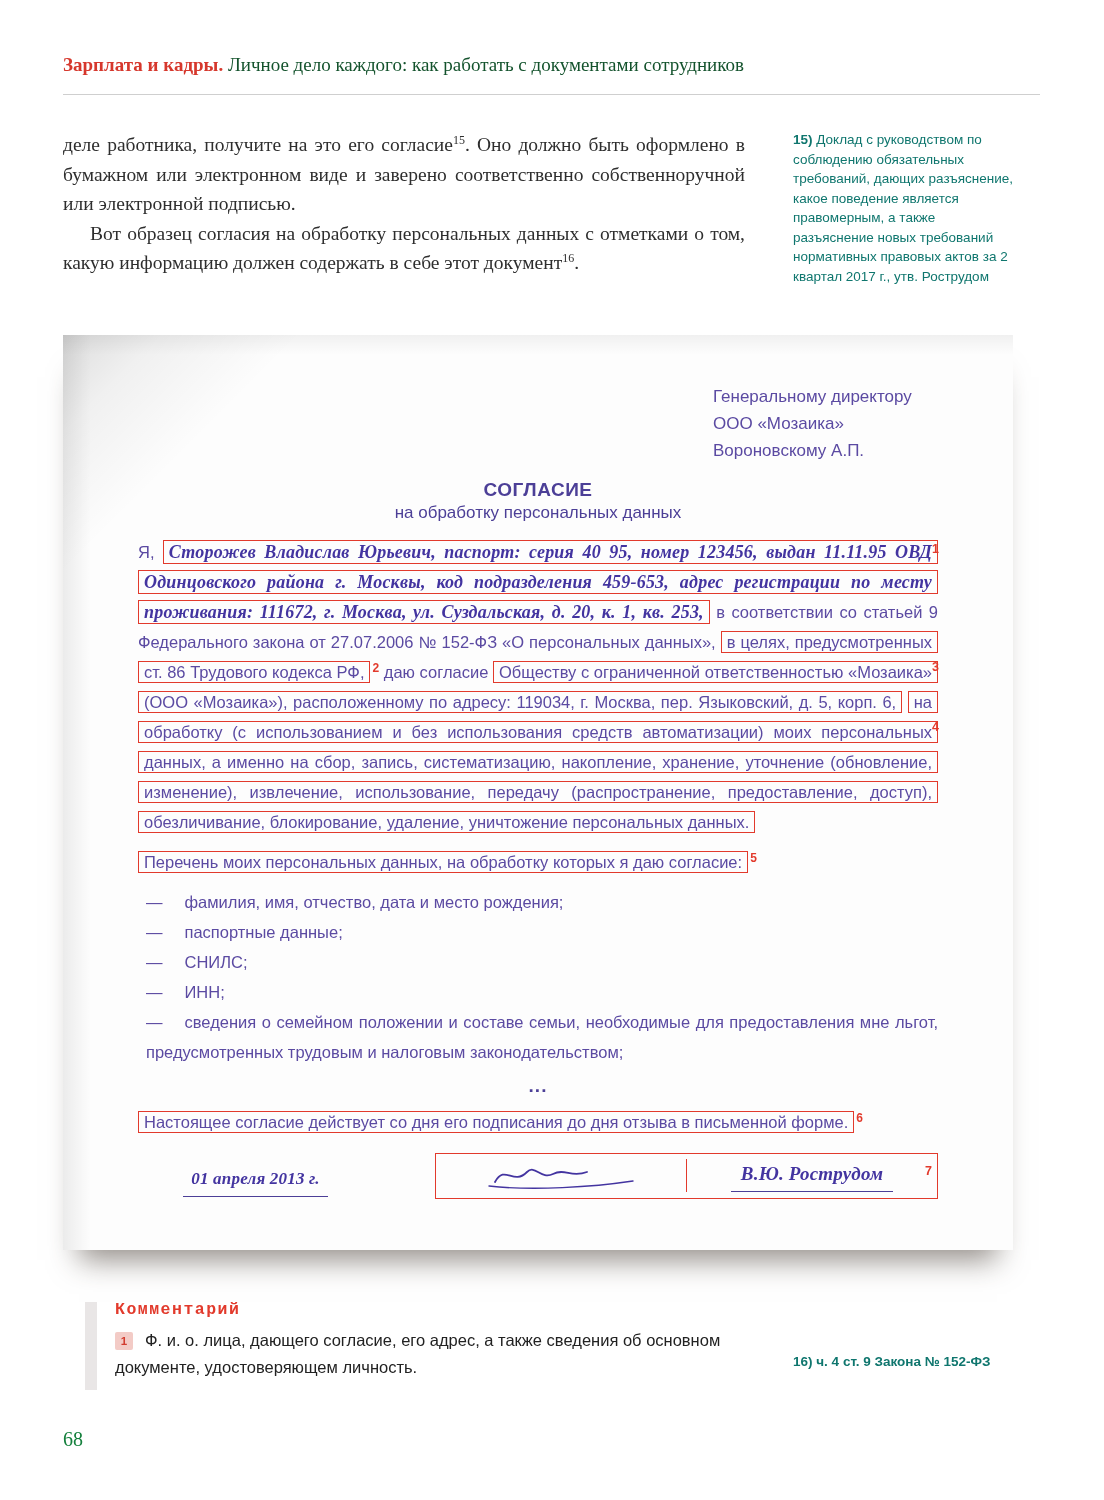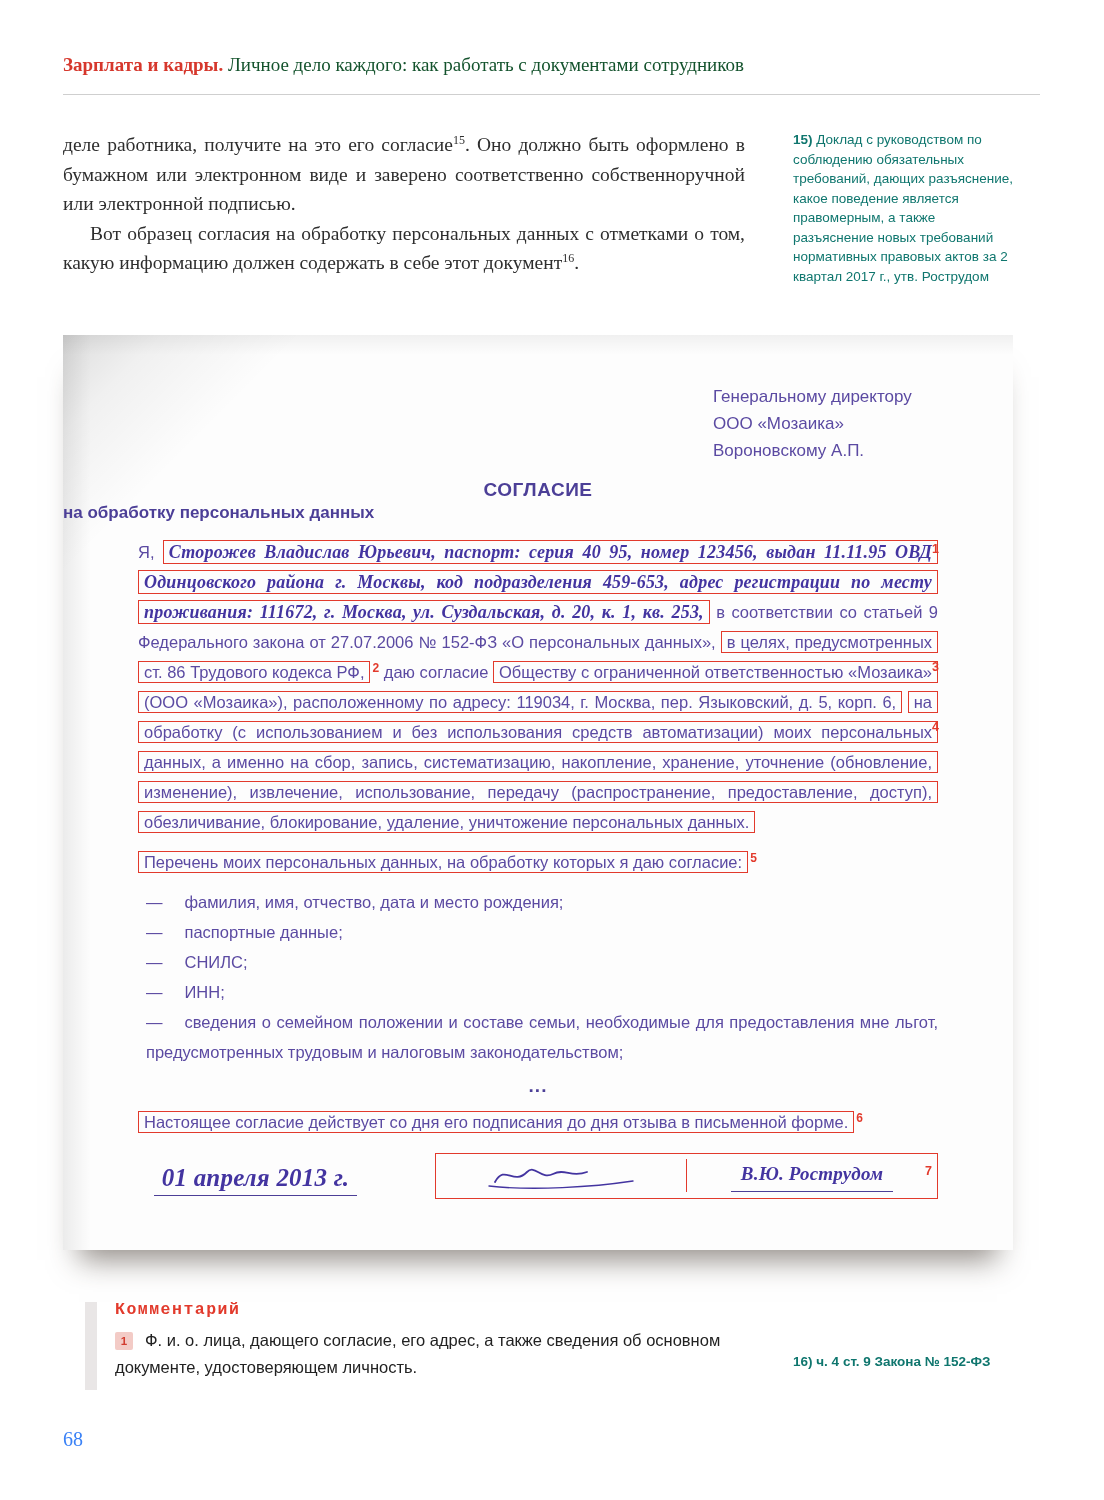--- a/index.html
+++ b/index.html
@@ -35,38 +35,38 @@
       linear-gradient(135deg, rgba(0,0,0,0.13) 0px, rgba(0,0,0,0.05) 70px, rgba(0,0,0,0) 170px),
       linear-gradient(to right, rgba(0,0,0,0.07), rgba(0,0,0,0) 28px),
       linear-gradient(to bottom, rgba(0,0,0,0.05), rgba(0,0,0,0) 20px),
       #fdfdfd;
     box-shadow: 0 26px 28px -16px rgba(60,50,40,0.55);
     font-family:"Liberation Sans", sans-serif; color:#5b4aa2; overflow:hidden;
   }
   .addressee { margin:48px 0 0 650px; font-size:17px; line-height:27px; }
   .doc-title { text-align:center; margin-top:15px; font-size:19px; font-weight:bold;
                color:#4c3f97; letter-spacing:0.5px; }
-  .doc-subtitle { text-align:left; font-size:17px; font-weight:bold; color:#4c3f97; margin-top:2px; }
+  .doc-subtitle { text-align:center; font-size:17px; font-weight:normal; color:#4c3f97; margin-top:2px; }
   .doc-body { margin:14px 75px 0 75px; font-size:16.5px; line-height:30px; text-align:justify; }
   .doc-p { margin-bottom:10px; }
   .boxed { border:1.5px solid #e23a2c; padding:1px 5px;
            -webkit-box-decoration-break:clone; box-decoration-break:clone; }
   .hw { font-family:Liberation Serif, serif; font-style:italic; font-weight:bold;
         font-size:18px; color:#4334a0; letter-spacing:0.2px; }
   .tag { color:#e23a2c; font-size:12px; font-weight:bold; vertical-align:super;
          line-height:0; margin-left:2px; font-style:normal; }
   .tag-abs { position:absolute; left:869px; color:#e23a2c; font-size:12.5px; font-weight:bold; }
   .doc-list { padding-left:8px; }
   .dash { margin-right:22px; }
   .ellipsis { text-align:center; font-weight:bold; font-size:19px;
               letter-spacing:1px; margin:4px 0 6px; color:#4c3f97; }
 
   .sig-row { display:flex; margin-top:16px; }
   .sig-date { width:235px; text-align:center; padding-top:10px; }
-  .date-value { display:inline-block; font-size:25px; padding:0 8px 2px;
+  .date-value { display:inline-block; font-size:17px; padding:0 8px 2px;
                 border-bottom:1.5px solid #4c3f97; }
   .sig-box { flex:1; margin-left:62px; border:1.5px solid #e23a2c; position:relative;
              display:flex; padding:5px 0 6px; }
   .sig-col { flex:1; text-align:center; display:flex; flex-direction:column;
              justify-content:flex-end; align-items:center; }
   .sig-col-sign { border-right:1.5px solid #e23a2c; }
   .scribble { display:block; }
   .name-value { display:inline-block; font-size:19px; padding:0 10px 2px;
                 border-bottom:1.5px solid #4c3f97; }
   .tag-corner { position:absolute; top:2px; right:5px; color:#e23a2c;
@@ -77,21 +77,21 @@
                 font-family:"Liberation Sans", sans-serif; }
   .comm-bar { position:absolute; left:85px; top:2px; width:12px; height:88px; background:#e9e6e6; }
   .comm-heading { position:absolute; left:115px; top:0; color:#e23a2c; font-weight:bold;
                   font-size:16.5px; letter-spacing:1.5px;font-family:Liberation Mono, monospace; }
   .comm-item { position:absolute; left:115px; top:27px; width:628px;
                font-size:16.5px; line-height:27px; color:#222222; }
   .comm-badge { display:inline-block; width:18px; height:18px; background:#f3cbc6;
                 color:#d23b2e; font-size:11.5px; line-height:18px; text-align:center;
                 border-radius:2px; margin-right:12px; font-weight:bold; vertical-align:1px; }
 
-  .page-number { position:absolute; left:63px; top:1428px; font-size:20px; color:#3b82f6; }
+  .page-number { position:absolute; left:63px; top:1428px; font-size:20px; color:#15803d; }
 </style>
 </head>
 <body>
 
 <div class="page">
 
   <div class="hdr">
     <span class="hdr-brand">Зарплата и кадры.</span>
     <span class="hdr-title">Личное дело каждого: как работать с документами сотрудников</span>
   </div>

